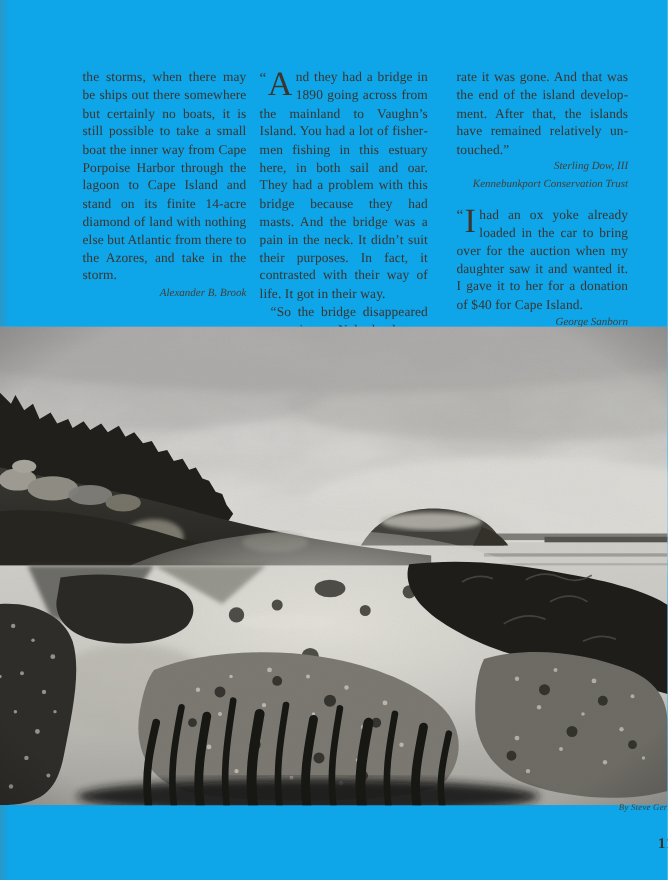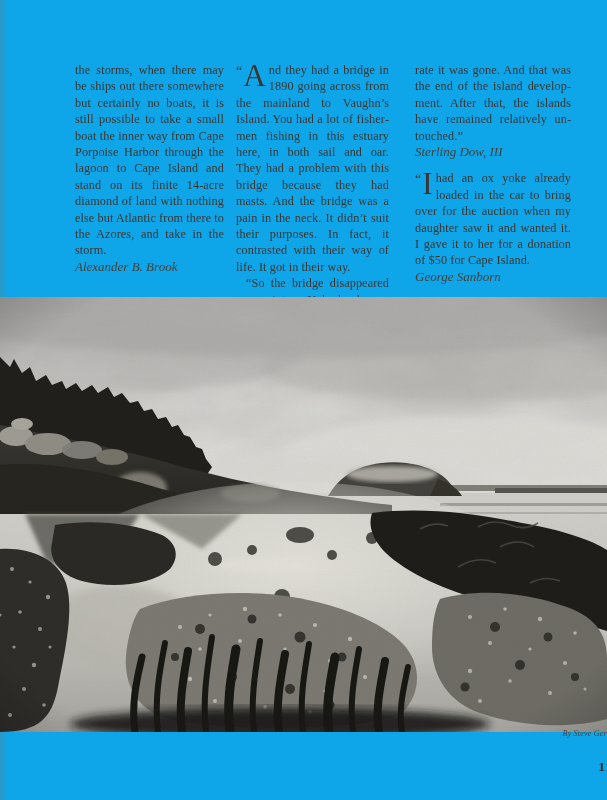--- a/index.html
+++ b/index.html
@@ -17,22 +17,22 @@
   .col{position:absolute;top:62px;color:#3b352e;}
   .col1{left:75px;width:149px;}
   .col2{left:236px;width:153px;}
   .col3{left:415px;width:156px;}
   .body-text{
     margin:0;font-size:12.2px;line-height:16.4px;text-align:justify;
     letter-spacing:.1px;
   }
   .indent{text-indent:10px;}
   .byline{
-    margin:0;font-size:13px;line-height:16.4px;font-style:italic;
-    text-align:left;color:#453f37;
+    margin:0;font-size:10px;line-height:16.4px;font-style:italic;
+    text-align:right;color:#453f37;
   }
   .gap-top{margin-top:10px;}
   .dropcap-wrap{float:left;padding:1px 3px 0 0;white-space:nowrap;}
   .dc-quote{font-size:14px;vertical-align:top;position:relative;top:1px;margin-right:1px;}
   .dc-letter{font-size:31px;line-height:26px;}
   
   .photo{position:absolute;left:0;top:297px;width:607px;height:435px;margin:0;}
   .photo svg{display:block;width:607px;height:435px;}
   .credit{
     position:absolute;right:9px;top:729px;font-size:8px;font-style:italic;
@@ -58,22 +58,23 @@
   <section class="col col2">
     <p class="body-text">
       <span class="dropcap-wrap"><span class="dc-quote">“</span><span class="dc-letter">A</span></span><span>nd they had a bridge in 1890 going across from the mainland to Vaughn’s Island. You had a lot of fisher­men fishing in this estuary here, in both sail and oar. They had a problem with this bridge because they had masts. And the bridge was a pain in the neck. It didn’t suit their purposes. In fact, it contrasted with their way of life. It got in their way.</span>
     </p>
     <p class="body-text indent">“So the bridge disappeared one winter. Nobody knows whether it was taken away by the locals or whether it suffered from a winter storm. But at any</p>
   </section>
 
   <section class="col col3">
     <p class="body-text">rate it was gone. And that was the end of the island develop­ment. After that, the islands have remained relatively un­touched.”</p>
     <p class="byline">Sterling Dow, III</p>
+    <p class="byline">Kennebunkport Conservation Trust</p>
     <p class="body-text gap-top">
-      <span class="dropcap-wrap"><span class="dc-quote">“</span><span class="dc-letter">I</span></span><span>had an ox yoke already loaded in the car to bring over for the auction when my daughter saw it and wanted it. I gave it to her for a donation of $50 for Cape Island.</span>
+      <span class="dropcap-wrap"><span class="dc-quote">“</span><span class="dc-letter">I</span></span><span>had an ox yoke already loaded in the car to bring over for the auction when my daughter saw it and wanted it. I gave it to her for a donation of $40 for Cape Island.</span>
     </p>
     <p class="byline">George Sanborn</p>
   </section>
 
   <figure class="photo">
     <svg viewBox="0 0 607 435" width="607" height="435" preserveAspectRatio="none" role="img">
       <defs>
         <linearGradient id="sky" x1="0" y1="0" x2="0" y2="1">
           <stop offset="0" stop-color="#b2b1af"></stop>
           <stop offset="0.5" stop-color="#c6c5c2"></stop>

